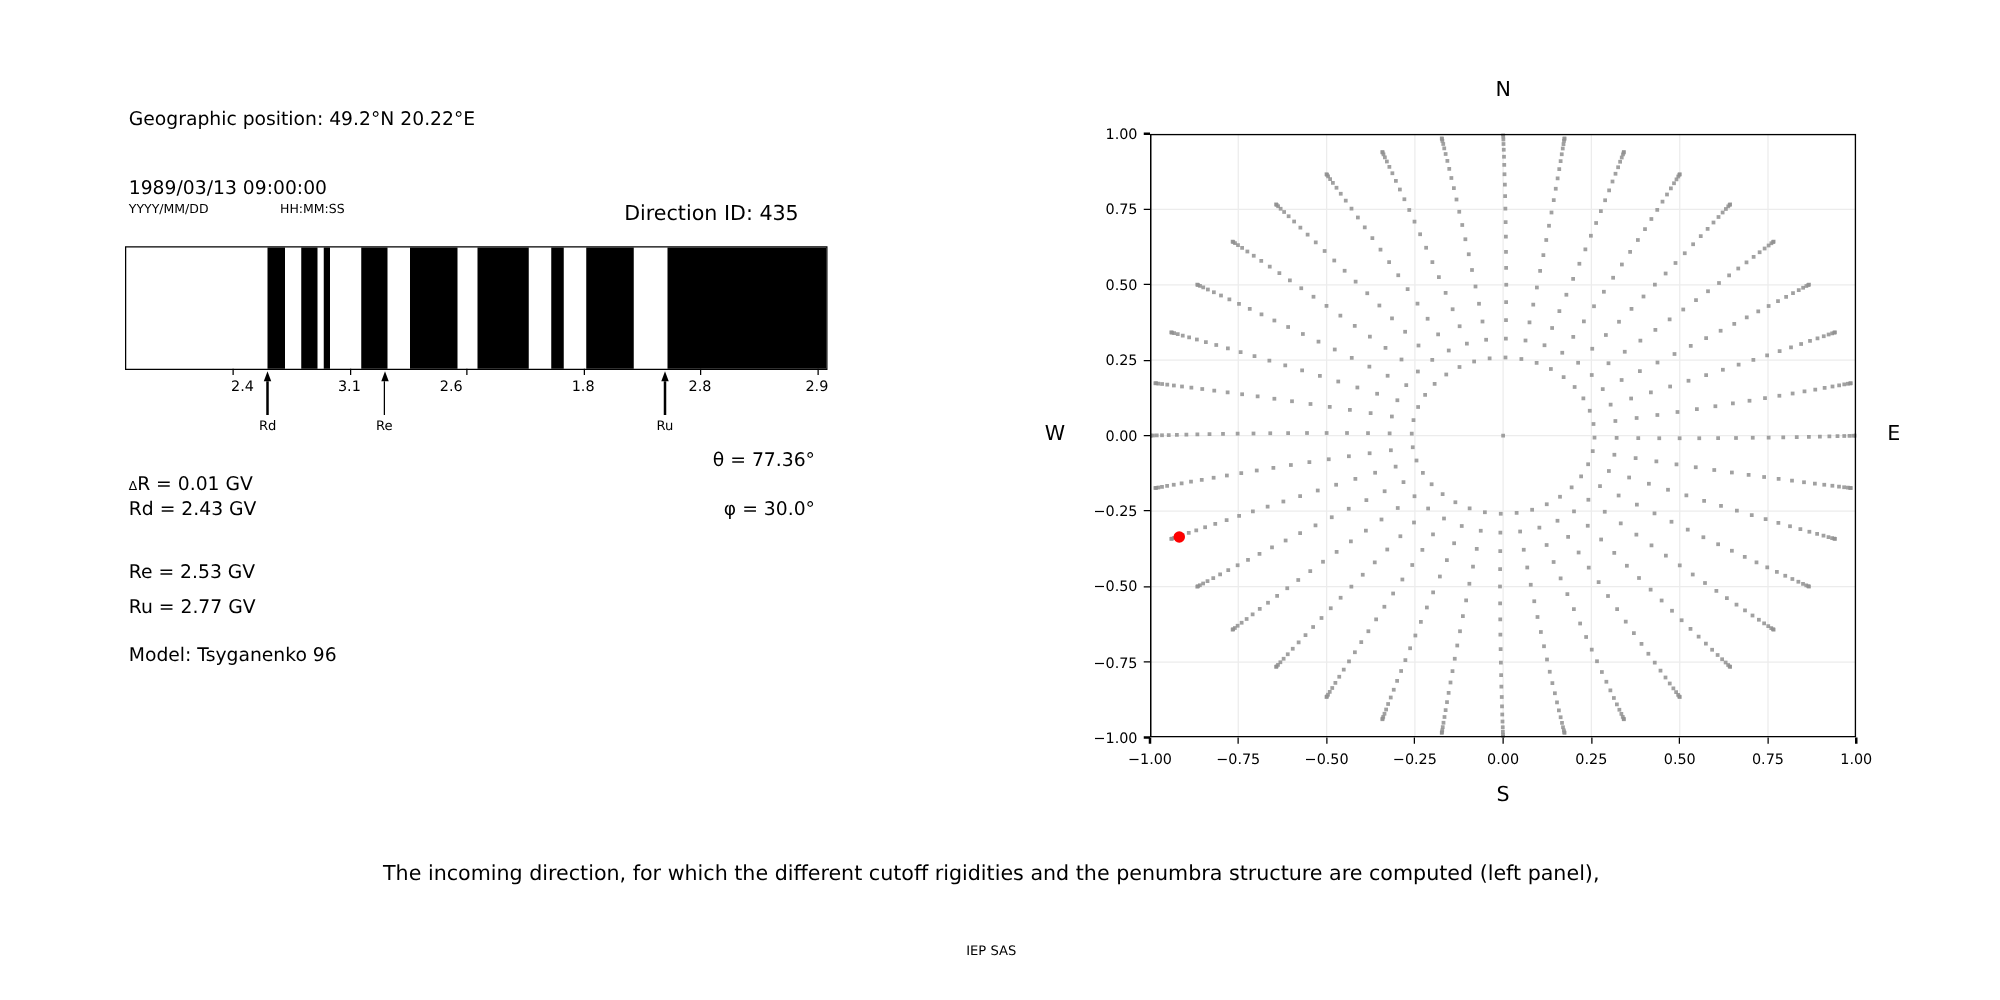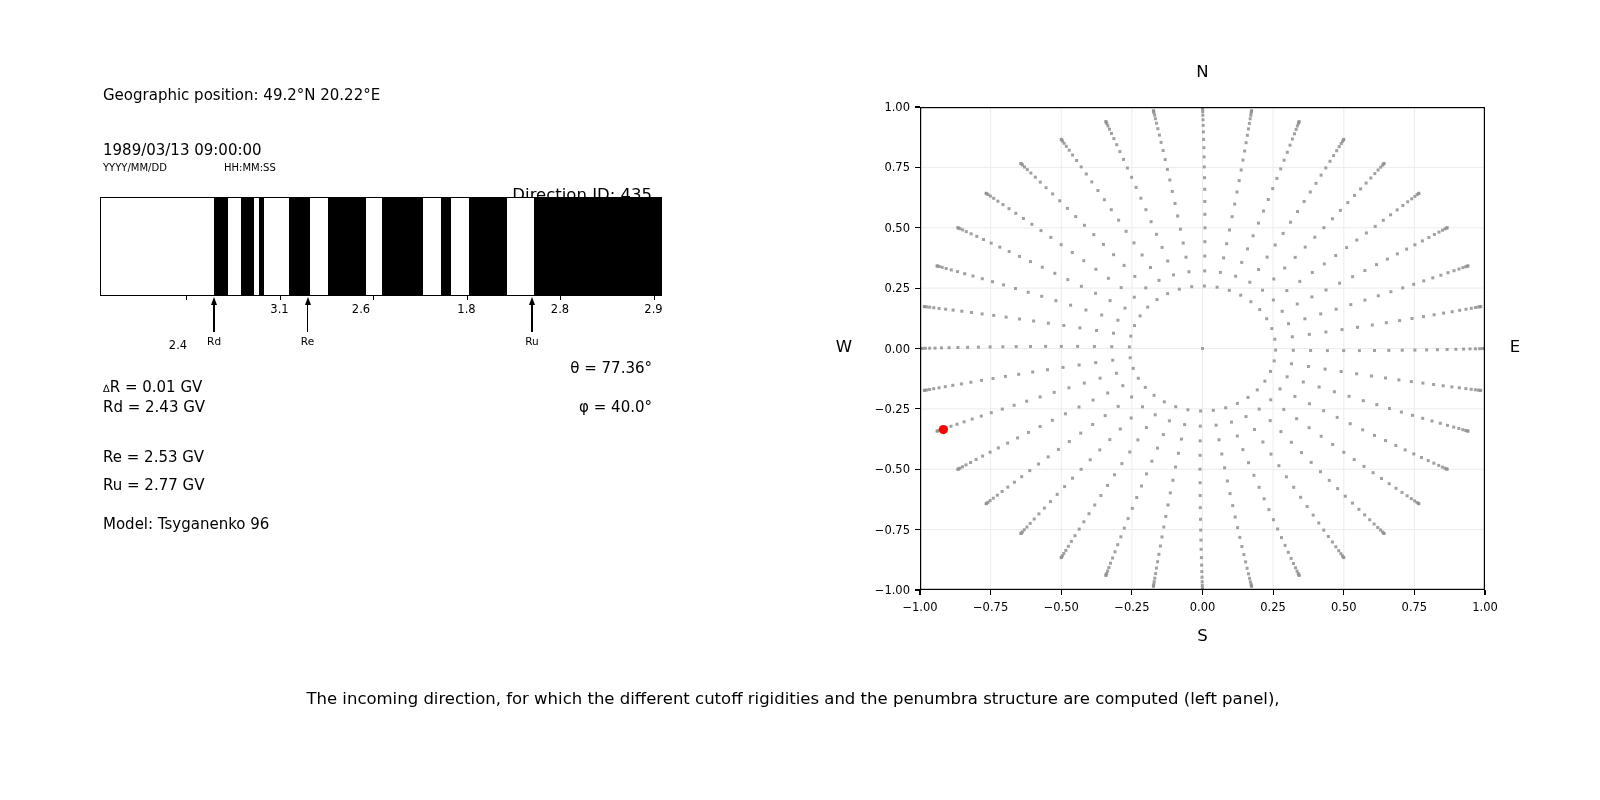--- a/index.html
+++ b/index.html
@@ -39,36 +39,36 @@
 </head>
 <body>
 
 <div class="figure">
 
   <section>
     <div class="abs t15" style="left:103px;top:85px;">Geographic position: 49.2°N 20.22°E</div>
     <div class="abs t15" style="left:103px;top:112px;margin-top:28px;">1989/03/13 09:00:00</div>
     <div class="abs t10" style="left:103px;top:161px;">YYYY/MM/DD</div>
     <div class="abs t10" style="left:224px;top:161px;">HH:MM:SS</div>
-    <div class="abs t16 right-align" style="left:100px;top:160px;width:552px;margin-top:24px;">Direction ID: 435</div>
+    <div class="abs t16 right-align" style="left:87px;top:160px;width:552px;">Direction ID: 435</div>
 
     <div class="abs pen-box" id="pen-box">
         <div class="pen-band" style="left: 113.1px; width: 14px; background: rgb(0, 0, 0);"></div>
         <div class="pen-band" style="left: 140.2px; width: 13.1px; background: rgb(0, 0, 0);"></div>
         <div class="pen-band" style="left: 158px; width: 4.7px; background: rgb(0, 0, 0);"></div>
         <div class="pen-band" style="left: 187.9px; width: 21.5px; background: rgb(0, 0, 0);"></div>
         <div class="pen-band" style="left: 227.2px; width: 38.3px; background: rgb(0, 0, 0);"></div>
         <div class="pen-band" style="left: 281.4px; width: 40.2px; background: rgb(0, 0, 0);"></div>
         <div class="pen-band" style="left: 340.3px; width: 9.3px; background: rgb(0, 0, 0);"></div>
         <div class="pen-band" style="left: 368.3px; width: 37.4px; background: rgb(0, 0, 0);"></div>
         <div class="pen-band" style="left: 432.9px; width: 127.1px; background: rgb(0, 0, 0);"></div>
       </div>
     <div class="abs pen-axis" id="pen-axis">
         <div class="pen-tickmark" style="left: 86px;"></div>
-        <div class="pen-ticklabel" style="left: 78px; margin-top: 36px;">2.4</div>
+        <div class="pen-ticklabel" style="left: 94px;">2.4</div>
         <div class="pen-tickmark" style="left: 179.5px;"></div>
         <div class="pen-ticklabel" style="left: 179.5px;">3.1</div>
         <div class="pen-tickmark" style="left: 273px;"></div>
         <div class="pen-ticklabel" style="left: 261px;">2.6</div>
         <div class="pen-tickmark" style="left: 366.5px;"></div>
         <div class="pen-ticklabel" style="left: 366.5px;">1.8</div>
         <div class="pen-tickmark" style="left: 460px;"></div>
         <div class="pen-ticklabel" style="left: 460px;">2.8</div>
         <div class="pen-tickmark" style="left: 553.5px;"></div>
         <div class="pen-ticklabel" style="left: 553.5px;">2.9</div>
@@ -91,21 +91,21 @@
 
     <div class="abs t15" style="left:103px;top:377px;">
       <span class="delta">∆</span><span>R = 0.01 GV</span>
     </div>
     <div class="abs t15" style="left:103px;top:397px;">Rd = 2.43 GV</div>
     <div class="abs t15" style="left:103px;top:447px;">Re = 2.53 GV</div>
     <div class="abs t15" style="left:103px;top:475px;">Ru = 2.77 GV</div>
     <div class="abs t15" style="left:103px;top:514px;">Model: Tsyganenko 96</div>
 
     <div class="abs t15 right-align" style="left:100px;top:358px;width:552px;">θ = 77.36°</div>
-    <div class="abs t15 right-align" style="left:100px;top:397px;width:552px;">φ = 40.0°</div>
+    <div class="abs t15 right-align" style="left:100px;top:397px;width:552px;">φ = 30.0°</div>
   </section>
 
   <section class="abs dirmap-wrap" id="dirmap-wrap">
     <svg class="dirmap-svg" id="dirmap-svg" width="565" height="483" viewBox="0 0 565 483">
         <line x1="0.0" y1="0" x2="0.0" y2="483" stroke="#ececec" stroke-width="1"></line>
         <line x1="0" y1="483.0" x2="565" y2="483.0" stroke="#ececec" stroke-width="1"></line>
         <line x1="70.6" y1="0" x2="70.6" y2="483" stroke="#ececec" stroke-width="1"></line>
         <line x1="0" y1="422.6" x2="565" y2="422.6" stroke="#ececec" stroke-width="1"></line>
         <line x1="141.3" y1="0" x2="141.3" y2="483" stroke="#ececec" stroke-width="1"></line>
         <line x1="0" y1="362.3" x2="565" y2="362.3" stroke="#ececec" stroke-width="1"></line>
@@ -917,14 +917,15 @@
       <div class="dm-ticky" style="top: 59.8px;"></div>
       <div class="dm-xlabel" style="left: 494.4px;">0.75</div>
       <div class="dm-tickx" style="left: 493.8px;"></div>
       <div class="dm-ylabel" style="top: -8px;">1.00</div>
       <div class="dm-ticky" style="top: -0.6px;"></div>
       <div class="dm-xlabel" style="left: 565px;">1.00</div>
       <div class="dm-tickx" style="left: 564.4px;"></div>
     </section>
 
   <div class="abs caption" style="top:688px;">The incoming direction, for which the different cutoff rigidities and the penumbra structure are computed (left panel),</div>
+  <div class="abs credit" style="top:755px;">IEP SAS</div>
 
 </div>
 
 </body></html>

